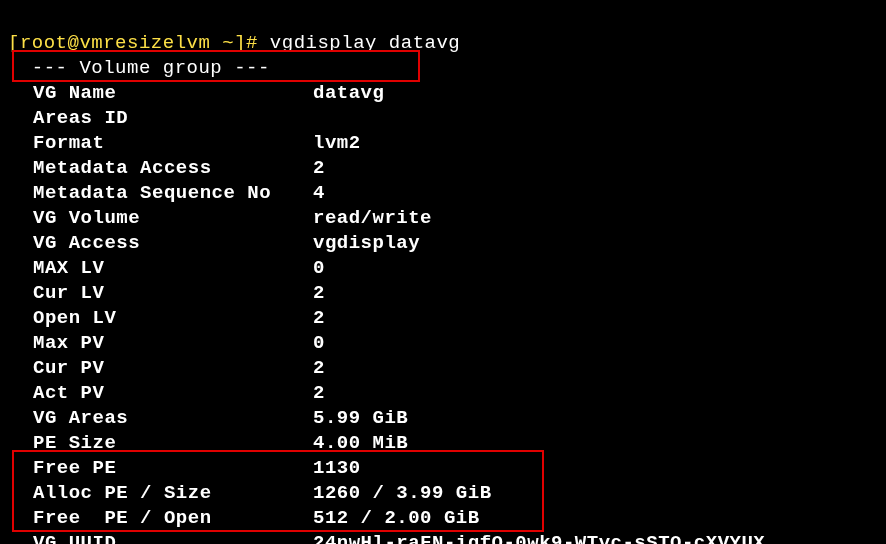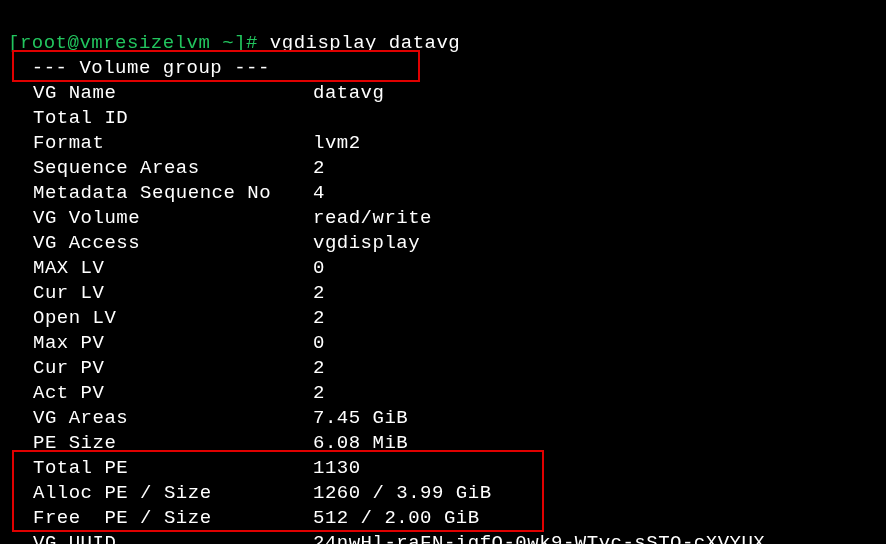--- a/index.html
+++ b/index.html
@@ -12,23 +12,23 @@
   }
   .terminal {
     font-family: "Courier New", Courier, monospace;
     font-size: 19px;
     line-height: 25px;
     color: #fff;
     padding: 6px 8px;
     white-space: pre;
     letter-spacing: 0.5px;
   }
-  .prompt-host { color: #22c55e; }
+  .prompt-host { color: #fde047; }
   .header-line { color: #fff; }
-  .row { position: relative; height: 25px; }
+  .row { position: relative; height: 25px; font-weight: bold; }
   .label { display: inline-block; width: 280px; padding-left: 25px; }
   .value { display: inline-block; }
   .highlight-box {
     position: absolute;
     border: 2px solid #e00000;
     pointer-events: none;
   }
   .box1 {
     left: 12px;
     top: 50px;
@@ -44,35 +44,35 @@
   .container { position: relative; }
 </style>
 </head>
 <body>
 
 <div class="container">
   <div class="terminal">
 <span class="prompt-host">[root@vmresizelvm ~]# </span><span>vgdisplay datavg</span>
 <span class="header-line">  --- Volume group ---</span>
 <span class="row"><span class="label">VG Name</span><span class="value">datavg</span></span>
-<span class="row"><span class="label">Total ID</span><span class="value"></span></span>
+<span class="row"><span class="label">Areas ID</span><span class="value"></span></span>
 <span class="row"><span class="label">Format</span><span class="value">lvm2</span></span>
-<span class="row"><span class="label">Sequence Areas</span><span class="value">2</span></span>
+<span class="row"><span class="label">Metadata Access</span><span class="value">2</span></span>
 <span class="row"><span class="label">Metadata Sequence No</span><span class="value">4</span></span>
 <span class="row"><span class="label">VG Volume</span><span class="value">read/write</span></span>
 <span class="row"><span class="label">VG Access</span><span class="value">vgdisplay</span></span>
 <span class="row"><span class="label">MAX LV</span><span class="value">0</span></span>
 <span class="row"><span class="label">Cur LV</span><span class="value">2</span></span>
 <span class="row"><span class="label">Open LV</span><span class="value">2</span></span>
 <span class="row"><span class="label">Max PV</span><span class="value">0</span></span>
 <span class="row"><span class="label">Cur PV</span><span class="value">2</span></span>
 <span class="row"><span class="label">Act PV</span><span class="value">2</span></span>
-<span class="row"><span class="label">VG Areas</span><span class="value">7.45 GiB</span></span>
-<span class="row"><span class="label">PE Size</span><span class="value">6.08 MiB</span></span>
-<span class="row"><span class="label">Total PE</span><span class="value">1130</span></span>
+<span class="row"><span class="label">VG Areas</span><span class="value">5.99 GiB</span></span>
+<span class="row"><span class="label">PE Size</span><span class="value">4.00 MiB</span></span>
+<span class="row"><span class="label">Free PE</span><span class="value">1130</span></span>
 <span class="row"><span class="label">Alloc PE / Size</span><span class="value">1260 / 3.99 GiB</span></span>
-<span class="row"><span class="label">Free  PE / Size</span><span class="value">512 / 2.00 GiB</span></span>
+<span class="row"><span class="label">Free  PE / Open</span><span class="value">512 / 2.00 GiB</span></span>
 <span class="row"><span class="label">VG UUID</span><span class="value">24nwHl-raFN-igfO-0wk9-WTvc-sSTO-cXVYUX</span></span>
 </div>
 
   <div class="highlight-box box1"></div>
   <div class="highlight-box box2"></div>
 </div>
 
 </body></html>

